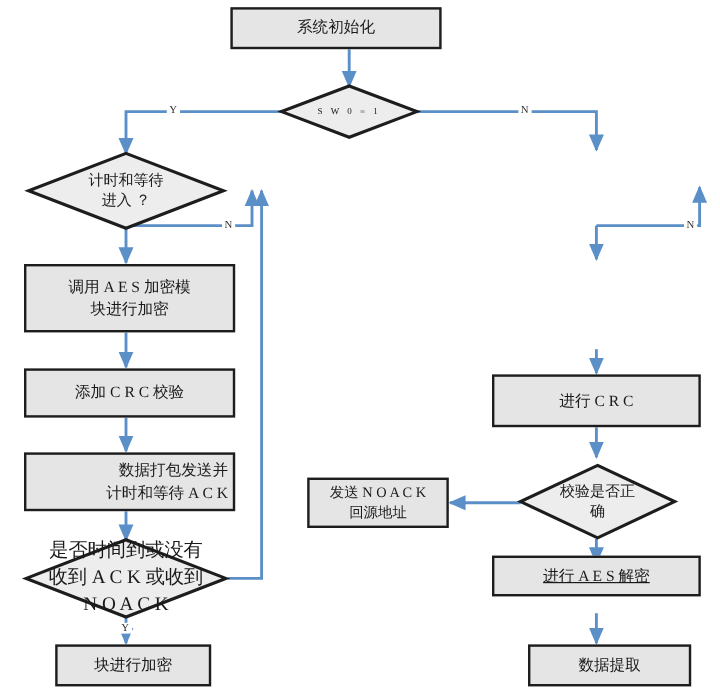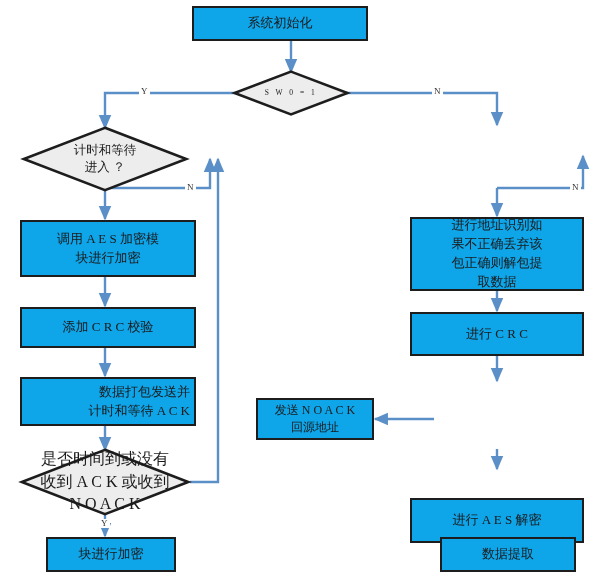--- a/index.html
+++ b/index.html
@@ -14,21 +14,21 @@
   
   .node{
     position:absolute;
     box-sizing:border-box;
     display:flex;align-items:center;justify-content:center;
     text-align:center;
     color:#1a1a1a;
     z-index:3;
   }
   .proc{
-    background:#0ea5e9;
+    background:#e5e5e5;
     border:2px solid #1d1d1d;
     font-size:13px;
     line-height:1.45;
     padding:2px 4px;
   }
   .proc .txt{white-space:pre-line;display:block;width:100%;}
 
   
   .dec{background:transparent;}
   .dec .shape{
@@ -129,20 +129,27 @@
   <div class="node dec" style="left:20px;top:448px;width:170px;height:68px;">
     <svg class="shape" viewBox="0 0 170 68" preserveAspectRatio="none">
       <polygon points="85,1.8 168.2,34 85,66.2 1.8,34" fill="#ededed" stroke="#1d1d1d" stroke-width="2.6"></polygon>
     </svg>
     <span class="lbl" style="font-size:16px;">是否时间到或没有
 收到   A C K 或收到
 N O A C K</span>
   </div>
 
 
+  <div class="node dec" style="left:432px;top:386px;width:132px;height:64px;">
+    <svg class="shape" viewBox="0 0 132 64" preserveAspectRatio="none">
+      <polygon points="66,1.8 130.2,32 66,62.2 1.8,32" fill="#ededed" stroke="#1d1d1d" stroke-width="2.6"></polygon>
+    </svg>
+    <span class="lbl">校验是否正
+确</span>
+  </div>
 
   <div class="node proc" style="left:192px;top:6px;width:176px;height:35px;">
     <span class="txt">系统初始化</span>
   </div>
 
   <div class="node proc" style="left:20px;top:220px;width:176px;height:57px;text-align:center;">
     <span class="txt">调用   A E S 加密模
 块进行加密</span>
   </div>
 
@@ -152,37 +159,31 @@
 
   <div class="node proc" style="left:20px;top:377px;width:176px;height:49px;text-align:right;">
     <span class="txt">数据打包发送并
 计时和等待      A C K</span>
   </div>
 
   <div class="node proc" style="left:46px;top:537px;width:130px;height:35px;">
     <span class="txt">块进行加密</span>
   </div>
 
-  <div class="node proc" style="left:410px;top:217px;width:174px;height:74px;">
-    <span class="txt">进行地址识别如
-果不正确丢弃该
-包正确则解包提
-取数据</span>
-  </div>
 
   <div class="node proc" style="left:410px;top:312px;width:174px;height:44px;">
     <span class="txt">进行   C R C</span>
   </div>
 
   <div class="node proc" style="left:256px;top:398px;width:118px;height:42px;align-items:center;">
     <span class="txt" style="font-size:12px;">发送   N O A C K
 回源地址</span>
   </div>
 
-  <div class="node proc" style="left:410px;top:498px;width:174px;height:45px;">
+  <div class="node proc" style="left:410px;top:463px;width:174px;height:34px;text-decoration:underline;">
     <span class="txt">进行   A E S 解密</span>
   </div>
 
   <div class="node proc" style="left:440px;top:537px;width:136px;height:35px;">
     <span class="txt">数据提取</span>
   </div>
 
   <span class="edge-label" style="left:139px;top:87px;">Y</span>
   <span class="edge-label" style="left:432px;top:87px;">N</span>
   <span class="edge-label" style="left:185px;top:183px;">N</span>

